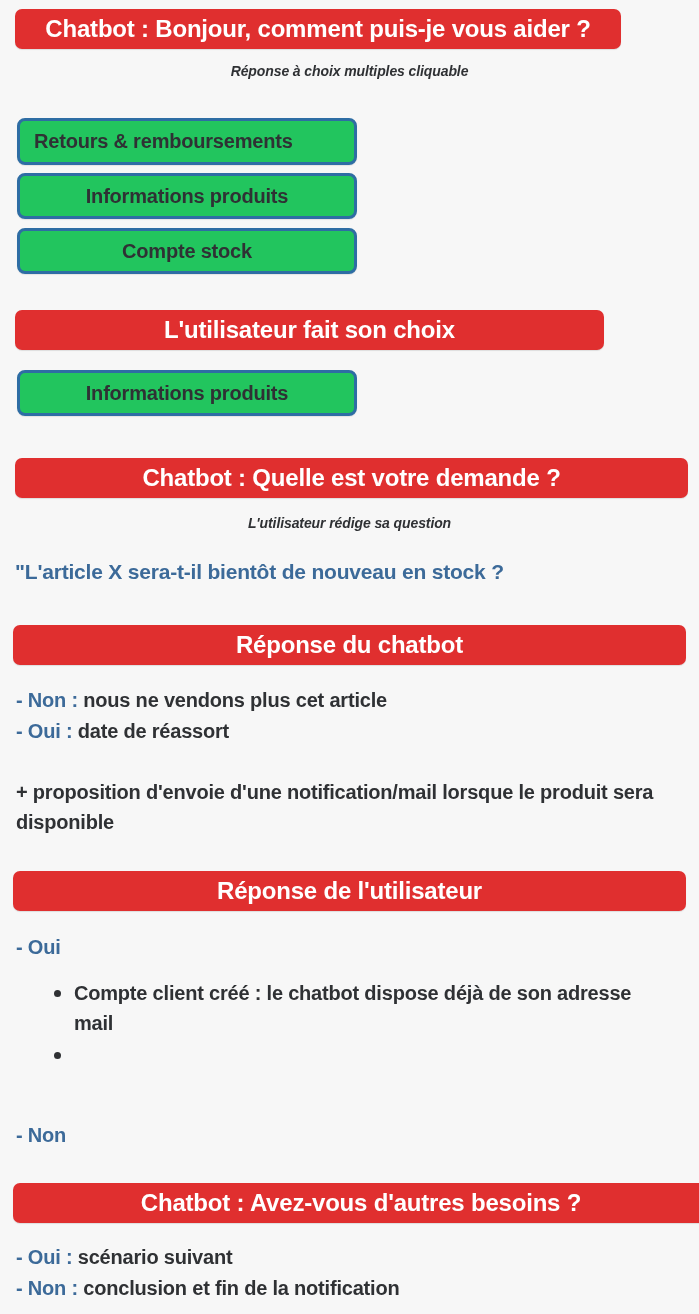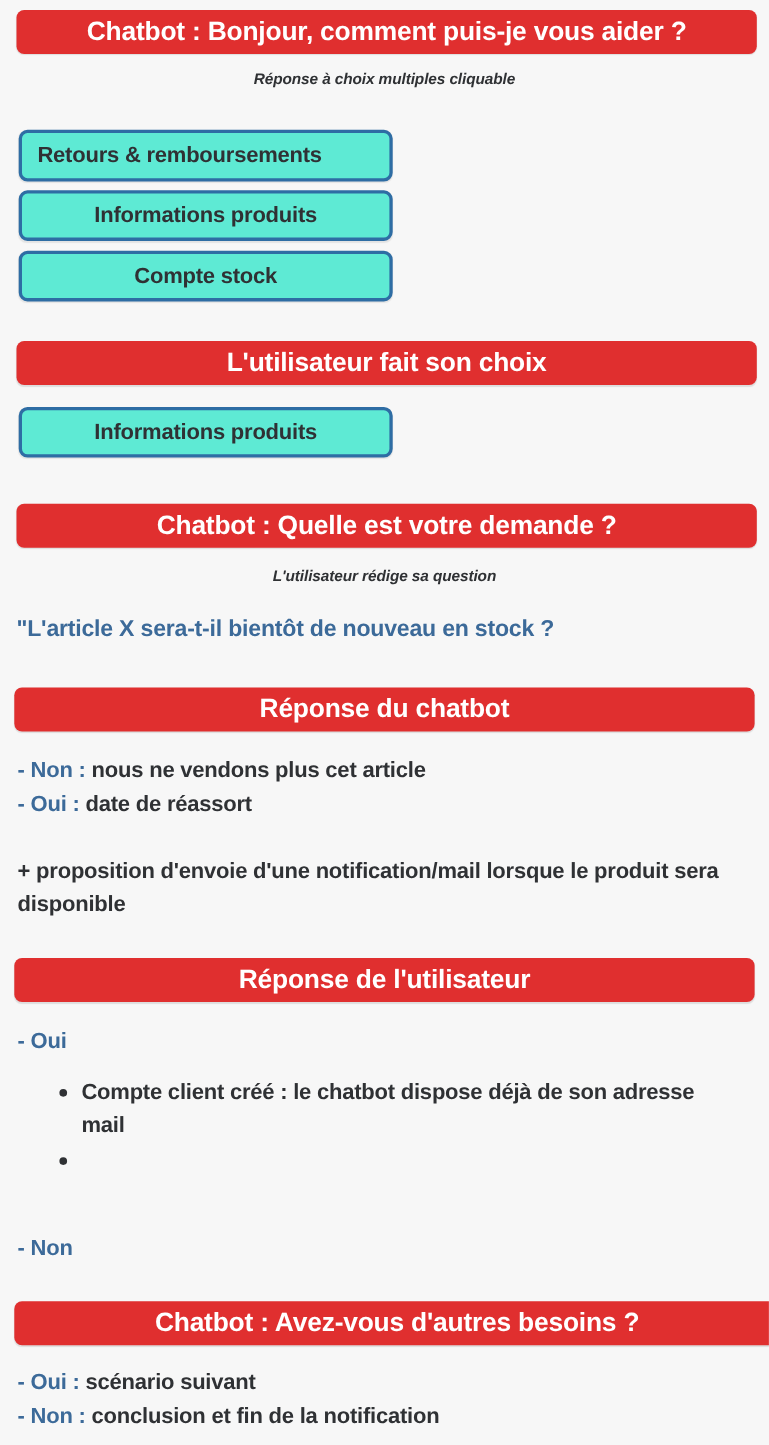--- a/index.html
+++ b/index.html
@@ -46,21 +46,21 @@
     font-style: italic;
     font-weight: bold;
     font-size: 14px;
     color: #2f3134;
     letter-spacing: -0.1px;
   }
 
   
   .choice-btn {
     position: absolute;
-    background: #5eead4;
+    background: #22c55e;
     border: 3px solid #2e6da4;
     border-radius: 8px;
     box-sizing: border-box;
     display: flex;
     align-items: center;
     justify-content: center;
     font-weight: bold;
     font-size: 20px;
     color: #2f3134;
     letter-spacing: -0.2px;
@@ -131,31 +131,31 @@
     height: 7px;
     background: #2f3134;
     border-radius: 50%;
   }
 </style>
 </head>
 <body>
 
 <div class="page">
 
-  <div class="banner" style="left:15px; top:9px; width:673px; height:40px;">Chatbot : Bonjour, comment puis-je vous aider ?</div>
+  <div class="banner" style="left:15px; top:9px; width:606px; height:40px;">Chatbot : Bonjour, comment puis-je vous aider ?</div>
 
   <div class="caption" style="left:0; top:63px;">Réponse à choix multiples cliquable</div>
 
   <div class="choice-btn align-left" style="left:17px; top:118px; width:340px; height:47px;">Retours &amp; remboursements</div>
 
   <div class="choice-btn" style="left:17px; top:173px; width:340px; height:46px;">Informations produits</div>
 
   <div class="choice-btn" style="left:17px; top:228px; width:340px; height:46px;">Compte stock</div>
 
-  <div class="banner" style="left:15px; top:310px; width:673px; height:40px;">L'utilisateur fait son choix</div>
+  <div class="banner" style="left:15px; top:310px; width:589px; height:40px;">L'utilisateur fait son choix</div>
 
   <div class="choice-btn" style="left:17px; top:370px; width:340px; height:46px;">Informations produits</div>
 
   <div class="banner" style="left:15px; top:458px; width:673px; height:40px;">Chatbot : Quelle est votre demande ?</div>
 
   <div class="caption" style="left:0; top:515px;">L'utilisateur rédige sa question</div>
 
   <div class="quote" style="left:15px; top:560px;">"L'article X sera-t-il bientôt de nouveau en stock ?</div>
 
   <div class="banner" style="left:13px; top:625px; width:673px; height:40px;">Réponse du chatbot</div>

